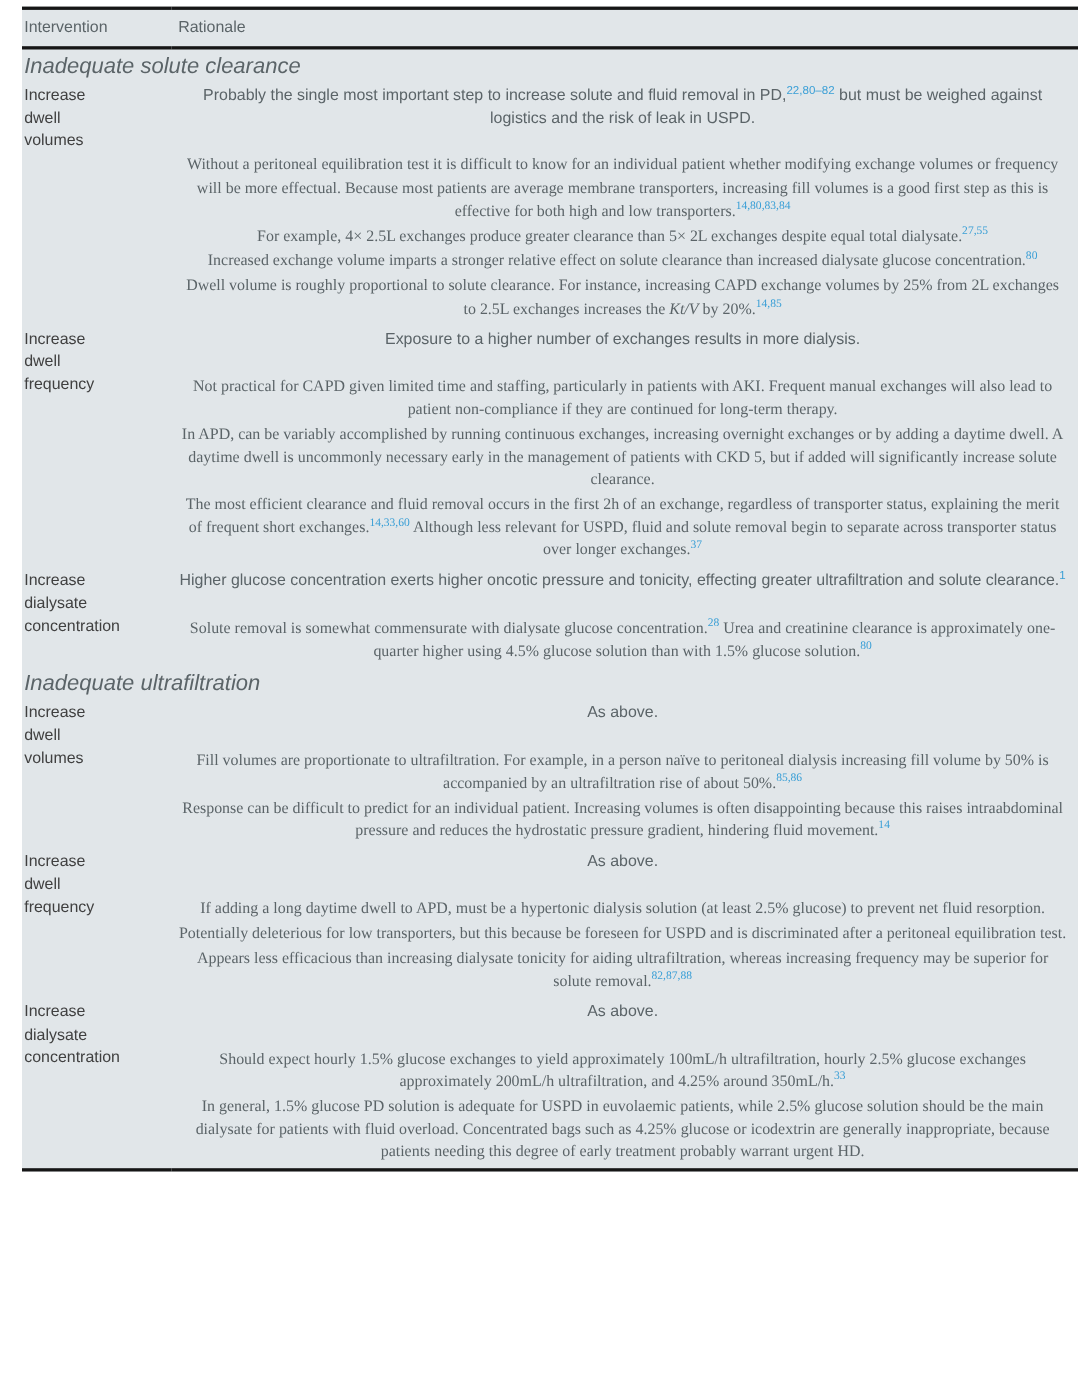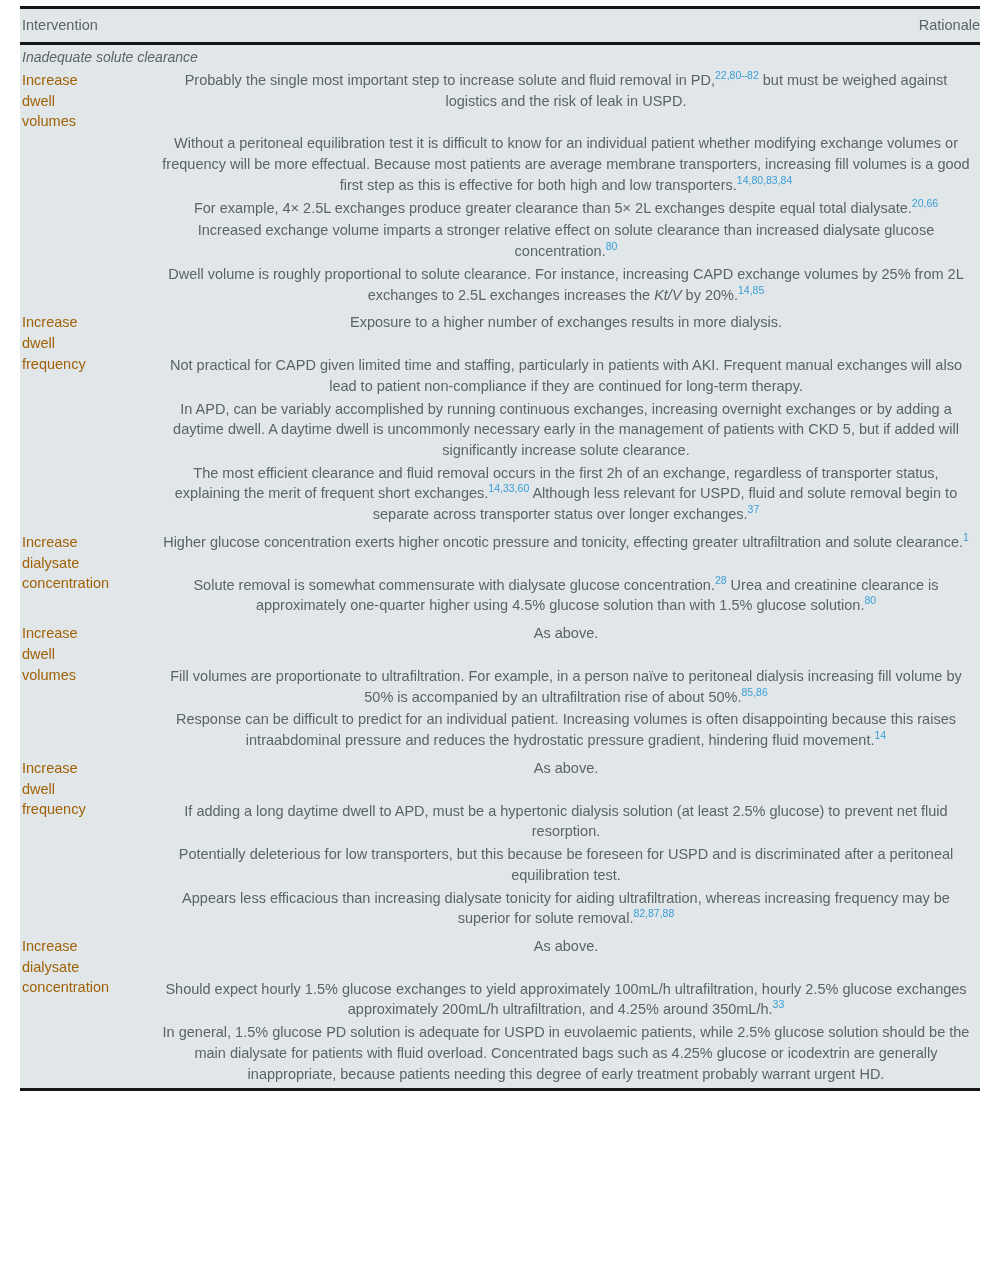--- a/index.html
+++ b/index.html
@@ -38,50 +38,51 @@
   }
   thead th {
     text-align: left;
     font-weight: normal;
     font-size: 14.5px;
     color: #5b6468;
     padding: 8px 0 9px 0;
     vertical-align: bottom;
   }
   thead th.col-intervention { padding-left: 2px; }
-  thead th.col-rationale { padding-left: 6px; text-align: right; }
+  thead th.col-rationale { padding-left: 6px; }
 
   tbody tr.section-row td {
     font-style: italic;
-    font-size: 14px;
+    font-size: 20px;
     color: #5b6468;
     padding: 4px 0 2px 2px;
   }
 
   tbody td.interv {
     vertical-align: top;
     font-size: 14.5px;
     line-height: 1.43;
     padding: 3px 6px 4px 2px;
-    color: #a16207;
+    color: #404040;
   }
   tbody td.rationale {
     vertical-align: top;
     font-size: 14.5px;
     line-height: 1.43;
     padding: 3px 10px 4px 6px;
     color: #5b6468;
   }
   tbody td.rationale p {
     margin: 0 0 0 0;
     padding: 0;
     text-align: center;
   }
   tbody td.rationale p + p {
     margin-top: 2px;
+    font-family: Liberation Serif, serif;
   }
   tbody td.rationale p.gap {
     margin-top: 22px;
   }
 
   sup.cite {
     color: #3a9fd6;
     font-size: 10.5px;
     vertical-align: super;
     line-height: 0;
@@ -117,21 +118,21 @@
           <td class="interv">
             <div class="interv-lines">
               <span>Increase</span>
               <span>dwell</span>
               <span>volumes</span>
             </div>
           </td>
           <td class="rationale">
             <p>Probably the single most important step to increase solute and fluid removal in PD,<sup class="cite">22,80–82</sup> but must be weighed against logistics and the risk of leak in USPD.</p>
             <p class="gap">Without a peritoneal equilibration test it is difficult to know for an individual patient whether modifying exchange volumes or frequency will be more effectual. Because most patients are average membrane transporters, increasing fill volumes is a good first step as this is effective for both high and low transporters.<sup class="cite">14,80,83,84</sup></p>
-            <p>For example, 4× 2.5L exchanges produce greater clearance than 5× 2L exchanges despite equal total dialysate.<sup class="cite">20,66</sup></p>
+            <p>For example, 4× 2.5L exchanges produce greater clearance than 5× 2L exchanges despite equal total dialysate.<sup class="cite">27,55</sup></p>
             <p>Increased exchange volume imparts a stronger relative effect on solute clearance than increased dialysate glucose concentration.<sup class="cite">80</sup></p>
             <p>Dwell volume is roughly proportional to solute clearance. For instance, increasing CAPD exchange volumes by 25% from 2L exchanges to 2.5L exchanges increases the <i class="it">Kt/V</i> by 20%.<sup class="cite">14,85</sup></p>
           </td>
         </tr>
         <tr>
           <td class="interv">
             <div class="interv-lines">
               <span>Increase</span>
               <span>dwell</span>
               <span>frequency</span>
@@ -150,20 +151,23 @@
               <span>Increase</span>
               <span>dialysate</span>
               <span>concentration</span>
             </div>
           </td>
           <td class="rationale">
             <p>Higher glucose concentration exerts higher oncotic pressure and tonicity, effecting greater ultrafiltration and solute clearance.<sup class="cite">1</sup></p>
             <p class="gap">Solute removal is somewhat commensurate with dialysate glucose concentration.<sup class="cite">28</sup> Urea and creatinine clearance is approximately one-quarter higher using 4.5% glucose solution than with 1.5% glucose solution.<sup class="cite">80</sup></p>
           </td>
         </tr>
+        <tr class="section-row">
+          <td colspan="2">Inadequate ultrafiltration</td>
+        </tr>
         <tr>
           <td class="interv">
             <div class="interv-lines">
               <span>Increase</span>
               <span>dwell</span>
               <span>volumes</span>
             </div>
           </td>
           <td class="rationale">
             <p>As above.</p>

